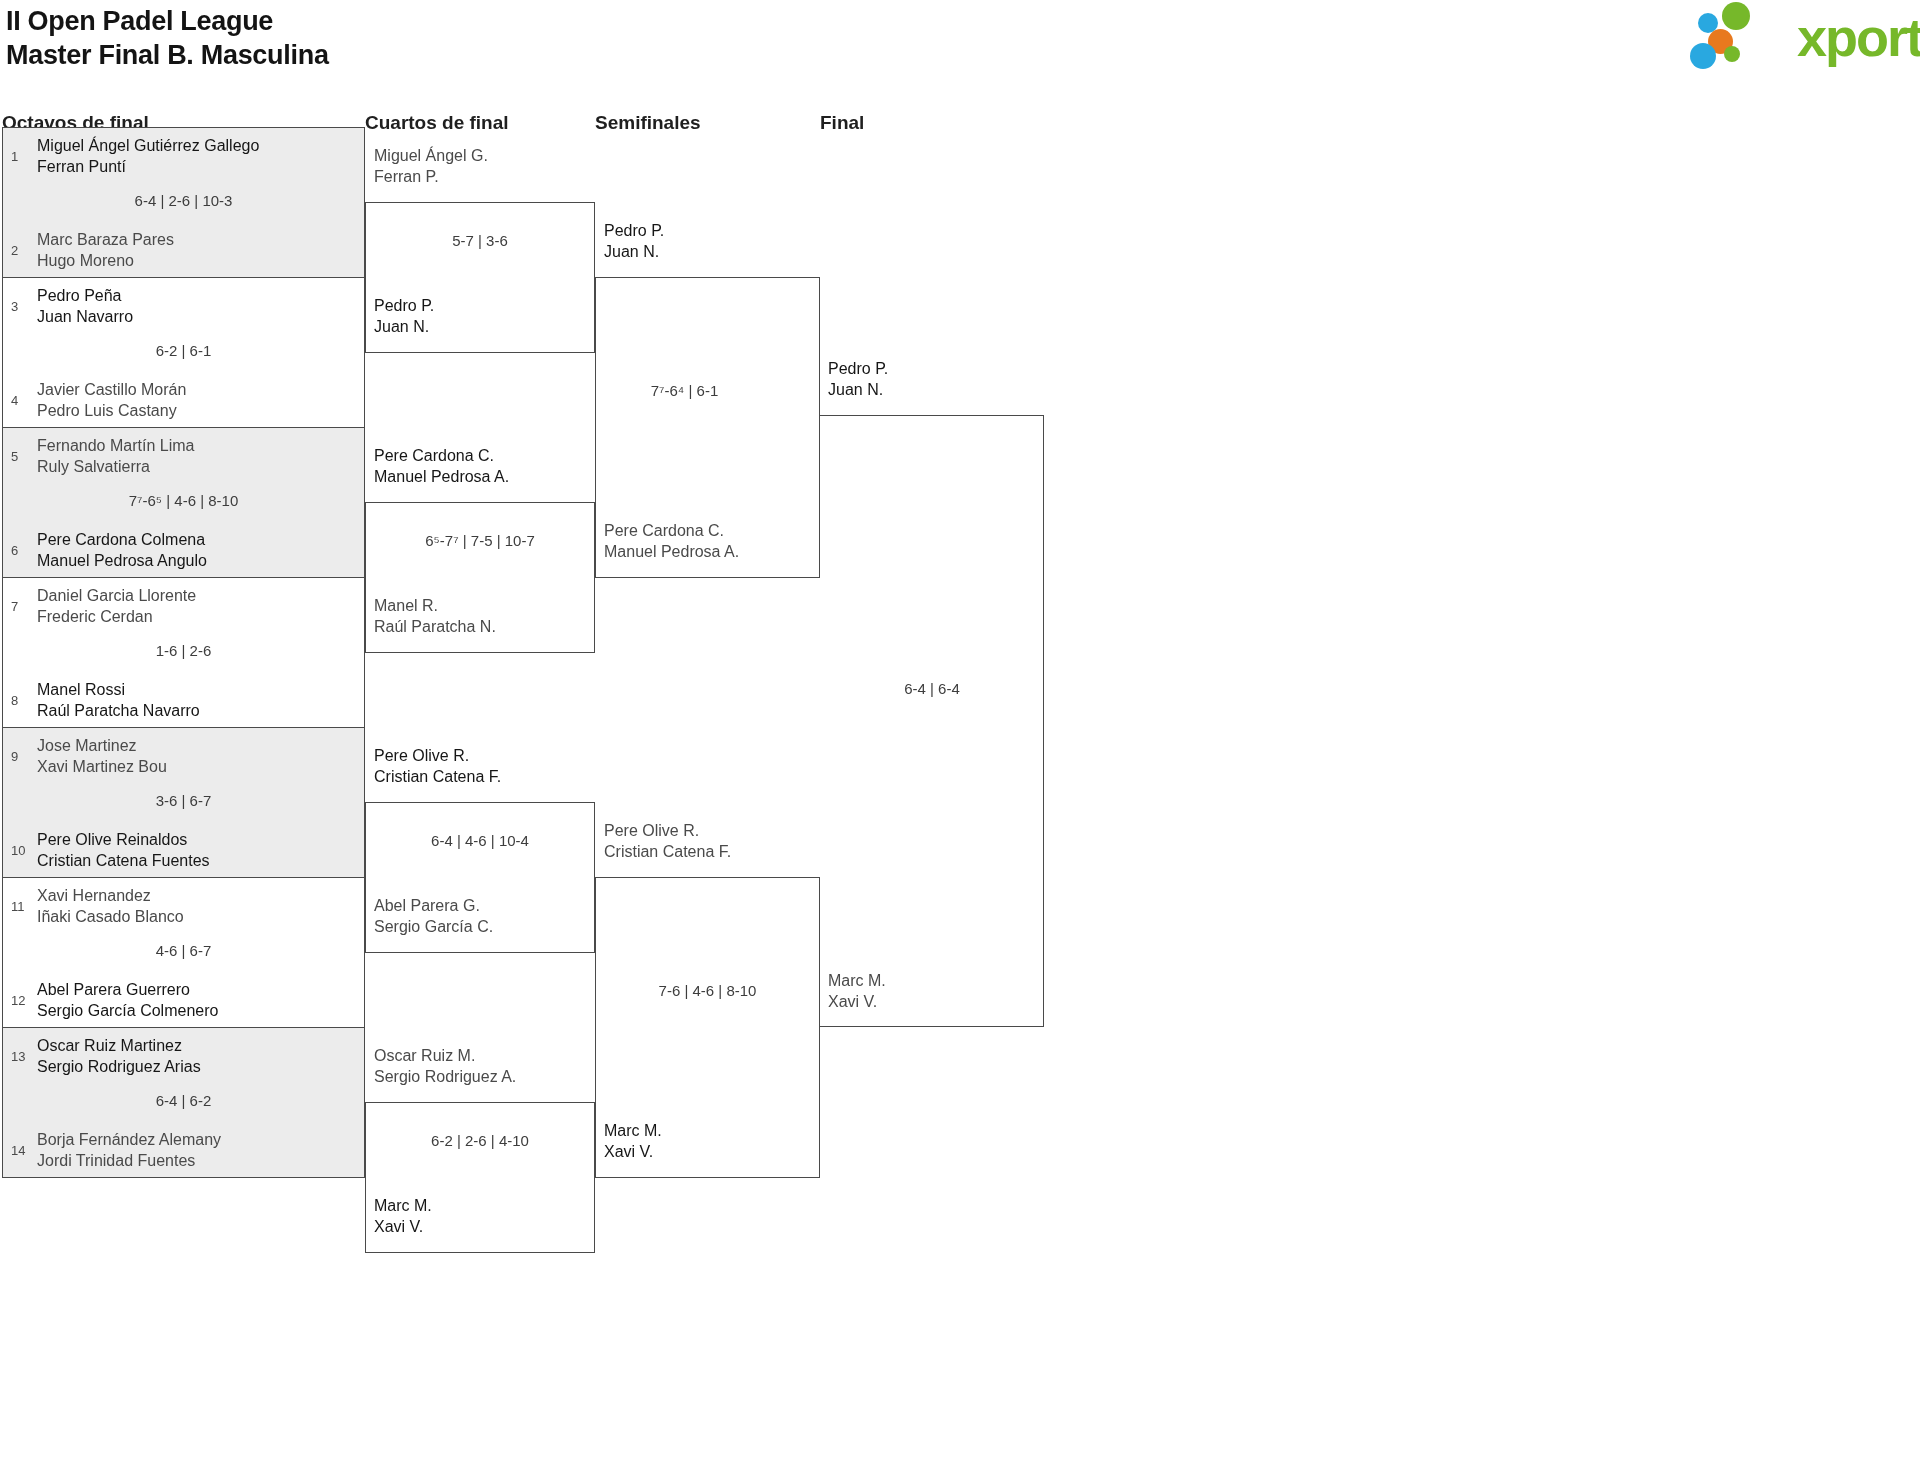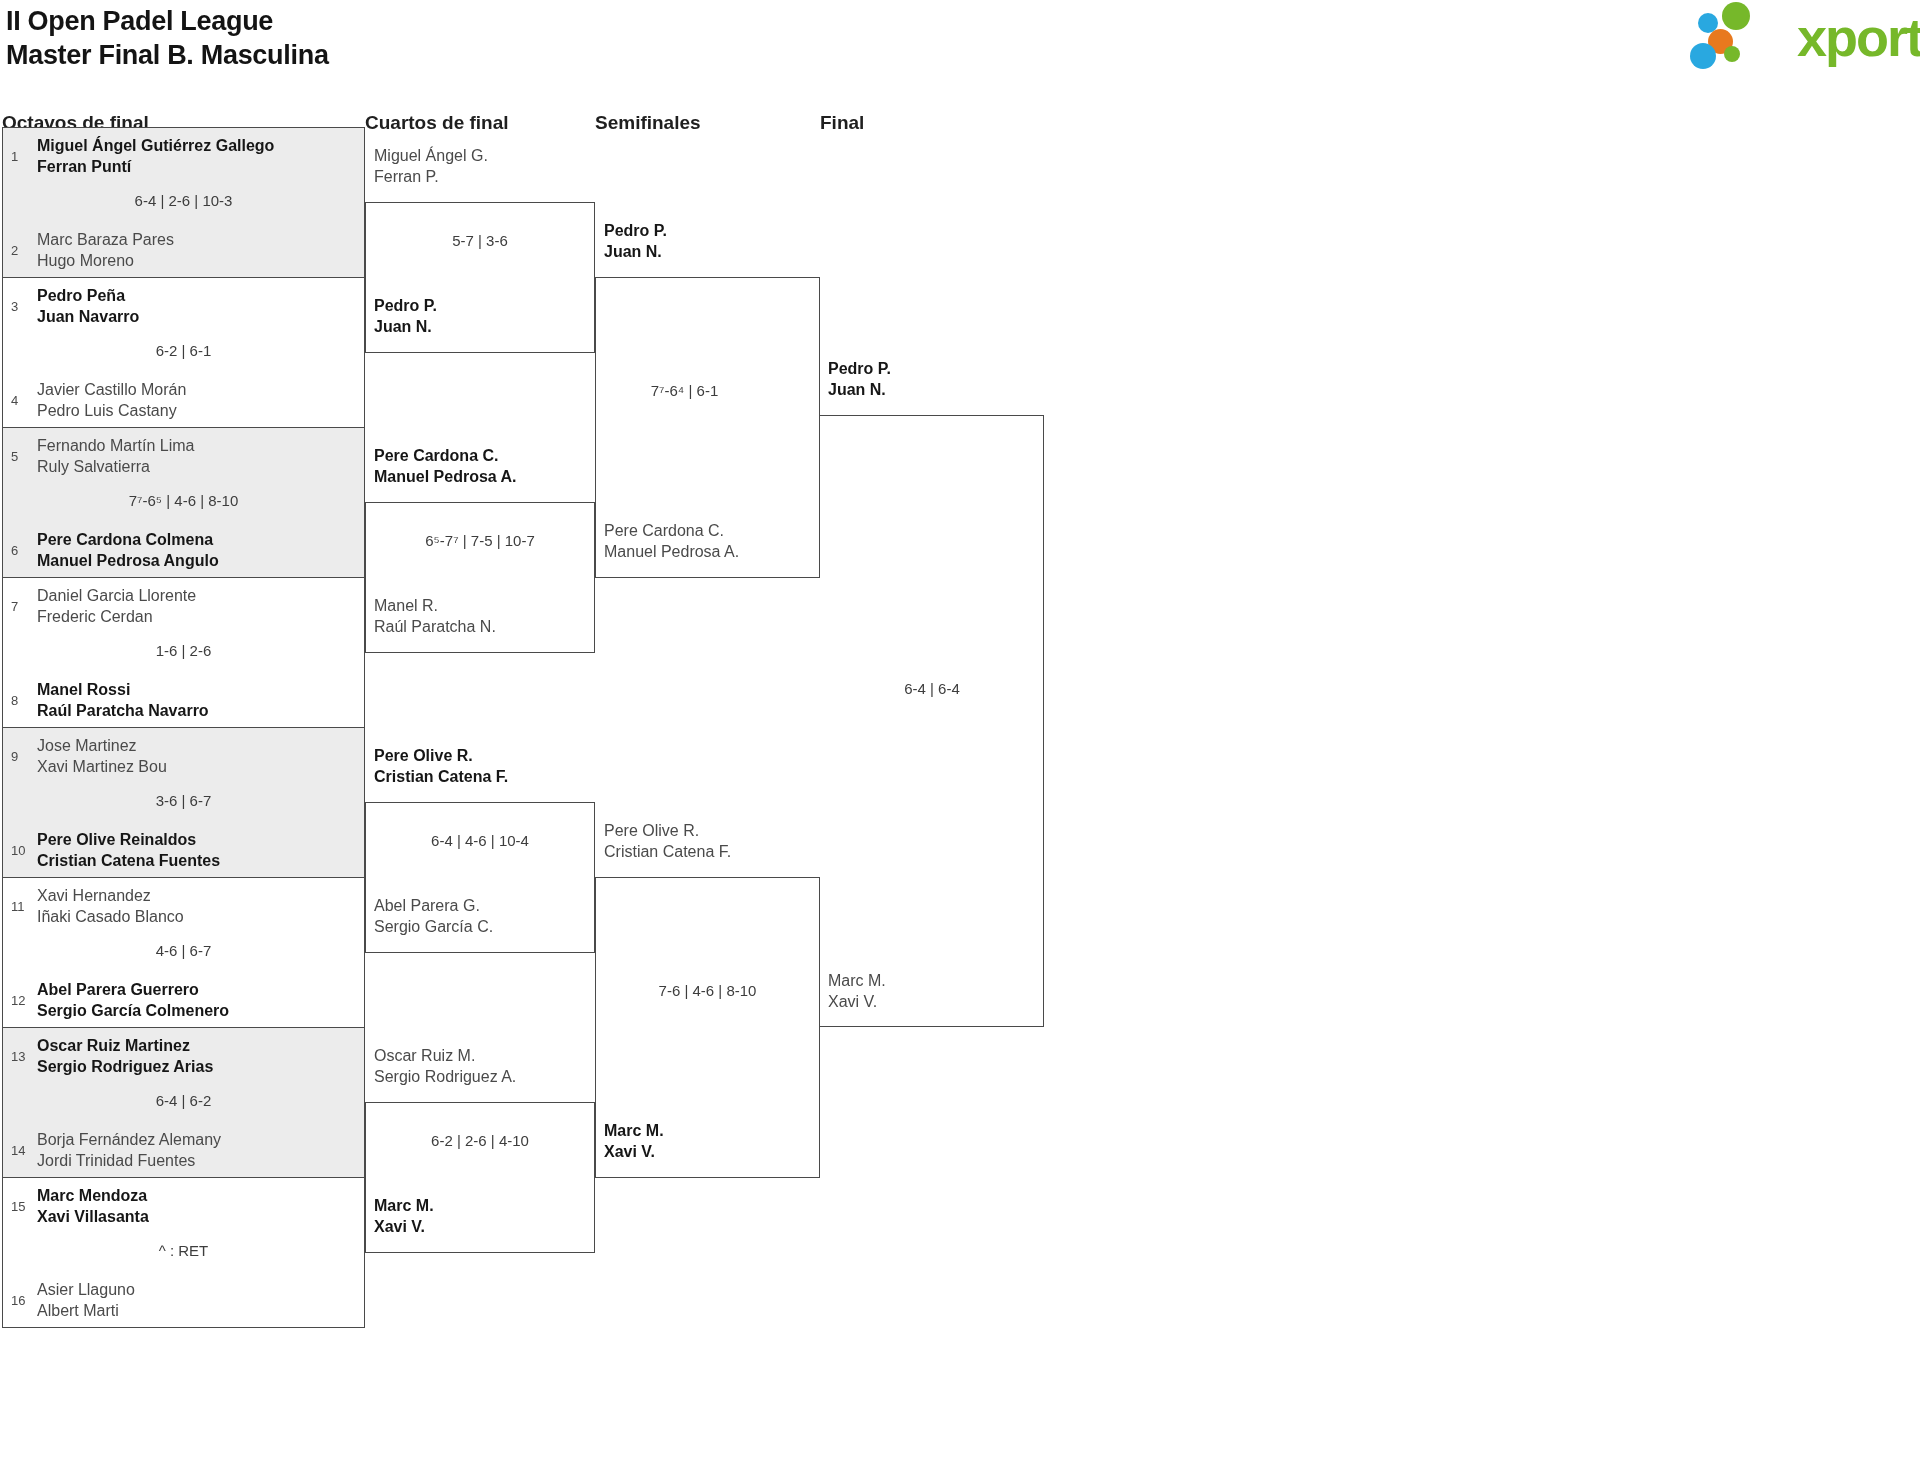--- a/index.html
+++ b/index.html
@@ -26,21 +26,21 @@
   
   .qbox { position:absolute; left:365px; width:230px; height:151px; border:1px solid #4a4a4a;
           box-sizing:border-box; background:transparent; }
   .sbox { position:absolute; left:595px; width:225px; height:301px; border:1px solid #4a4a4a;
           box-sizing:border-box; background:transparent; }
   .fbox { position:absolute; left:820px; top:415px; width:224px; height:612px;
           border-top:1px solid #4a4a4a; border-right:1px solid #4a4a4a;
           border-bottom:1px solid #4a4a4a; box-sizing:border-box; }
   .rlabel { position:absolute; font-size:16px; line-height:21px; color:#4a4a4a; white-space:nowrap; }
   .rscore { position:absolute; text-align:center; font-size:15px; color:#3d3d3d; }
-  .bold { font-weight:700; color:#161616; }
+  .bold { font-weight:400; color:#161616; }
   
   .logo { position:absolute; left:1688px; top:0; width:232px; height:78px; }
   .dot { position:absolute; border-radius:50%; }
   .dot-blue-sm   { left:10px; top:13px; width:20px; height:20px; background:#29a8e0; }
   .dot-green-lg  { left:34px; top:2px;  width:28px; height:28px; background:#76b82a; }
   .dot-orange    { left:20px; top:29px; width:25px; height:25px; background:#e8791e; }
   .dot-blue-lg   { left:2px;  top:43px; width:26px; height:26px; background:#29a8e0; }
   .dot-green-sm  { left:36px; top:46px; width:16px; height:16px; background:#76b82a; }
   .wordmark { position:absolute; left:64px; top:8px; font-size:54px; line-height:58px;
               font-weight:700; letter-spacing:-2px; color:#76b82a;margin-left:45px; }
@@ -185,37 +185,20 @@
     <div class="oscore">6-4 | 6-2</div>
     <div class="oteam bottom">
       <span class="seed">14</span>
       <span class="names">
         <span class="pl">Borja Fernández Alemany</span>
           <span class="pl">Jordi Trinidad Fuentes</span>
       </span>
     </div>
   </div>
 
-  <div class="obox" style="top:1177px">
-    <div class="oteam top">
-      <span class="seed">15</span>
-      <span class="names bold">
-        <span class="pl">Marc Mendoza</span>
-          <span class="pl">Xavi Villasanta</span>
-      </span>
-    </div>
-    <div class="oscore">^ : RET</div>
-    <div class="oteam bottom">
-      <span class="seed">16</span>
-      <span class="names">
-        <span class="pl">Asier Llaguno</span>
-          <span class="pl">Albert Marti</span>
-      </span>
-    </div>
-  </div>
 
   <div class="qbox" style="top:202px"></div>
   <div class="rlabel" style="left:374px;top:145px">
     <span class="pl">Miguel Ángel G.</span>
       <span class="pl">Ferran P.</span>
   </div>
   <div class="rscore" style="left:365px;top:232px;width:230px">5-7 | 3-6</div>
   <div class="rlabel bold" style="left:374px;top:295px">
     <span class="pl">Pedro P.</span>
       <span class="pl">Juan N.</span>

